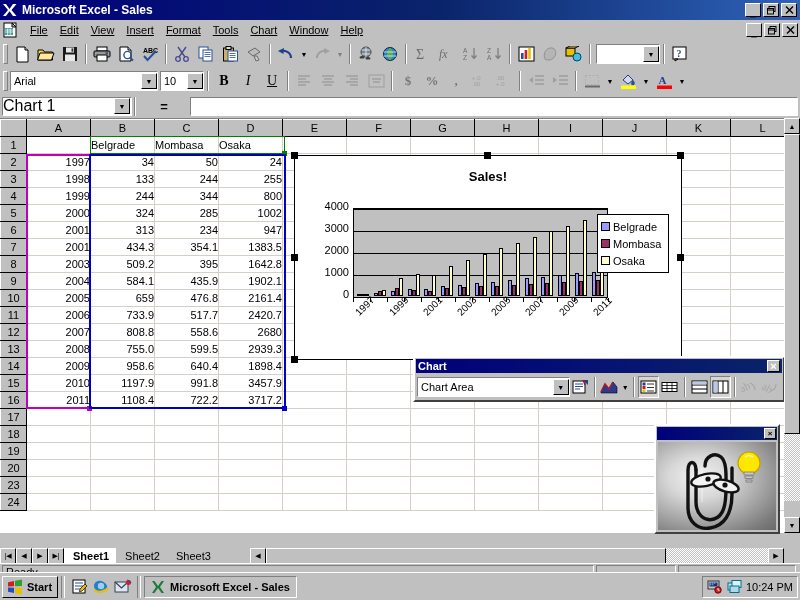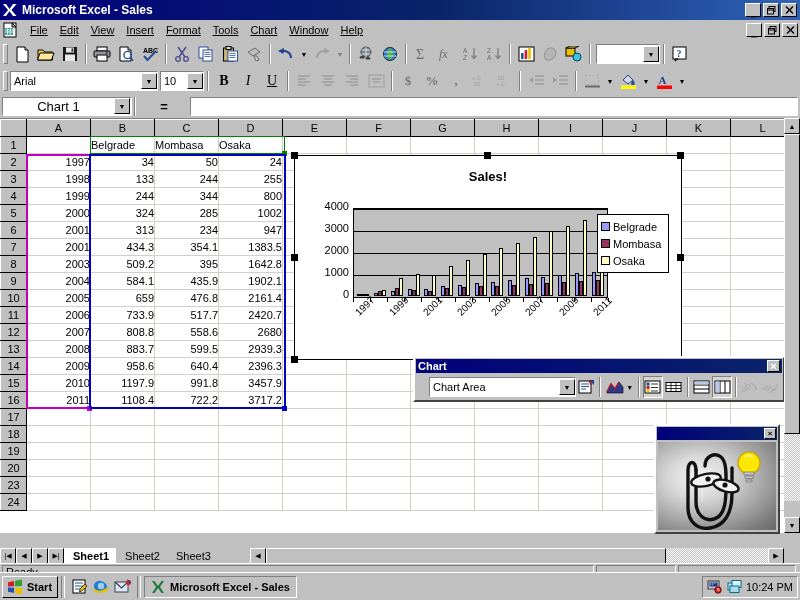--- a/index.html
+++ b/index.html
@@ -61,21 +61,21 @@
     border:1px solid; border-color:#ffffff #000000 #000000 #ffffff;
     display:flex; align-items:center; justify-content:center; font-size:7px; }
   .tbtn.disabled svg { opacity:.45; }
 
   
   .fbar { position:absolute; left:0; top:95px; width:800px; height:22px; background:#c0c0c0;
           display:flex; align-items:center; }
   .namebox { width:130px; height:19px; margin-left:2px; background:#fff;
              border:1px solid; border-color:#808080 #ffffff #ffffff #808080;
              display:flex; align-items:center; }
-  .namebox .nbtext { flex:1; text-align:center; font-size:13px; }
+  .namebox .nbtext { flex:1; font-size:16px; }
   .namebox .nbtn { width:16px; height:16px; margin-right:1px; background:#c0c0c0;
       border:1px solid; border-color:#ffffff #000000 #000000 #ffffff;
       display:flex; align-items:center; justify-content:center; font-size:7px; }
   .fsep { width:2px; height:19px; margin:0 2px;
           border-left:1px solid #808080; border-right:1px solid #ffffff; }
   .eqbox { width:52px; height:19px; background:#c0c0c0; display:flex; align-items:center; justify-content:center;
            font-weight:bold; font-size:13px; }
   .fline { flex:1; height:19px; background:#fff; margin-right:2px;
            border:1px solid; border-color:#808080 #ffffff #ffffff #808080; }
 
@@ -770,38 +770,38 @@
             <td class="cell"></td>
             <td class="cell"></td>
             <td class="cell"></td>
             <td class="cell"></td>
             <td class="cell"></td>
             <td class="cell"></td>
           </tr>
           <tr>
             <th class="rowhdr">13</th>
             <td class="cell num">2008</td>
-            <td class="cell num">883.7</td>
+            <td class="cell num">755.0</td>
             <td class="cell num">599.5</td>
             <td class="cell num">2939.3</td>
             <td class="cell"></td>
             <td class="cell"></td>
             <td class="cell"></td>
             <td class="cell"></td>
             <td class="cell"></td>
             <td class="cell"></td>
             <td class="cell"></td>
             <td class="cell"></td>
           </tr>
           <tr>
             <th class="rowhdr">14</th>
             <td class="cell num">2009</td>
             <td class="cell num">958.6</td>
             <td class="cell num">640.4</td>
-            <td class="cell num">2396.3</td>
+            <td class="cell num">1898.4</td>
             <td class="cell"></td>
             <td class="cell"></td>
             <td class="cell"></td>
             <td class="cell"></td>
             <td class="cell"></td>
             <td class="cell"></td>
             <td class="cell"></td>
             <td class="cell"></td>
           </tr>
           <tr>
@@ -1090,21 +1090,21 @@
   <div class="chandle" style="left:677px;top:356px;"></div>
 
   <div class="floatbar">
     <div class="fb-title">
       <span>Chart</span>
       <div class="fb-close">
         <span>×</span>
       </div>
     </div>
     <div class="fb-body">
-      <div class="combo" style="width:175px;margin-left:12px;">
+      <div class="combo" style="width:175px;">
         <span>Chart Area</span>
         <span class="cbtn">▼</span>
       </div>
       <div class="tbtn">
         <svg width="17" height="16" viewBox="0 0 17 16">
             <rect x="1" y="2" width="12" height="12" fill="#fff" stroke="#000"></rect>
             <path d="M3 5h8M3 7.5h8M3 10h5" stroke="#2a4f9b" stroke-width="1"></path>
             <path d="M11 1 l5 0 l0 5z" fill="#1f3f8f"></path>
             <path d="M11 1 l2 5" stroke="#c00" stroke-width="1.2"></path>
           </svg>

